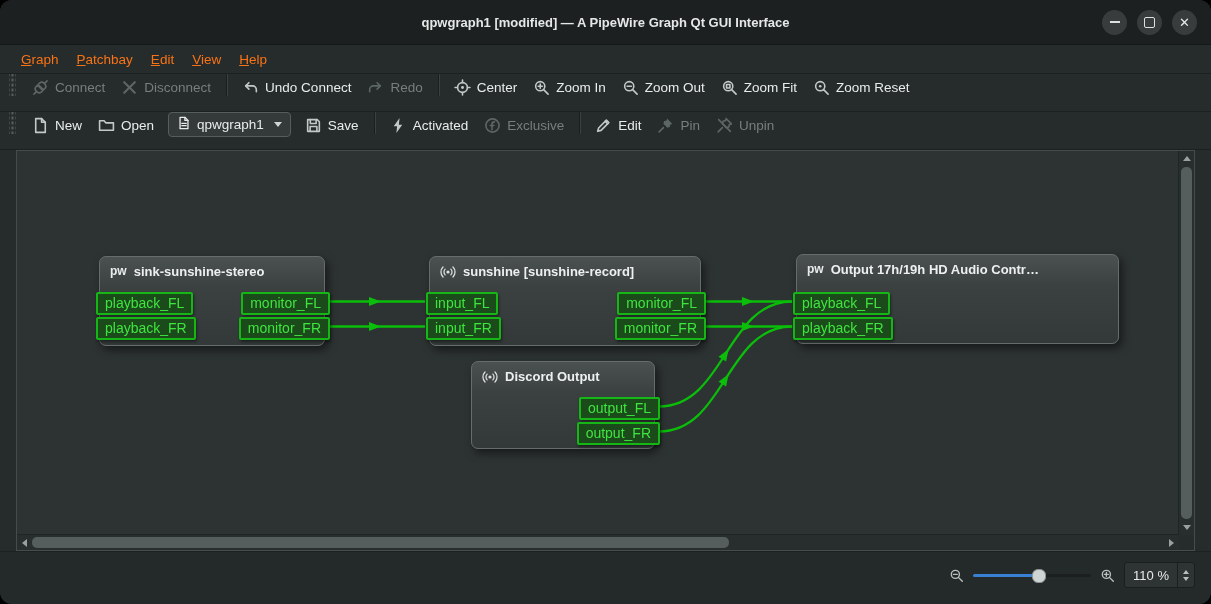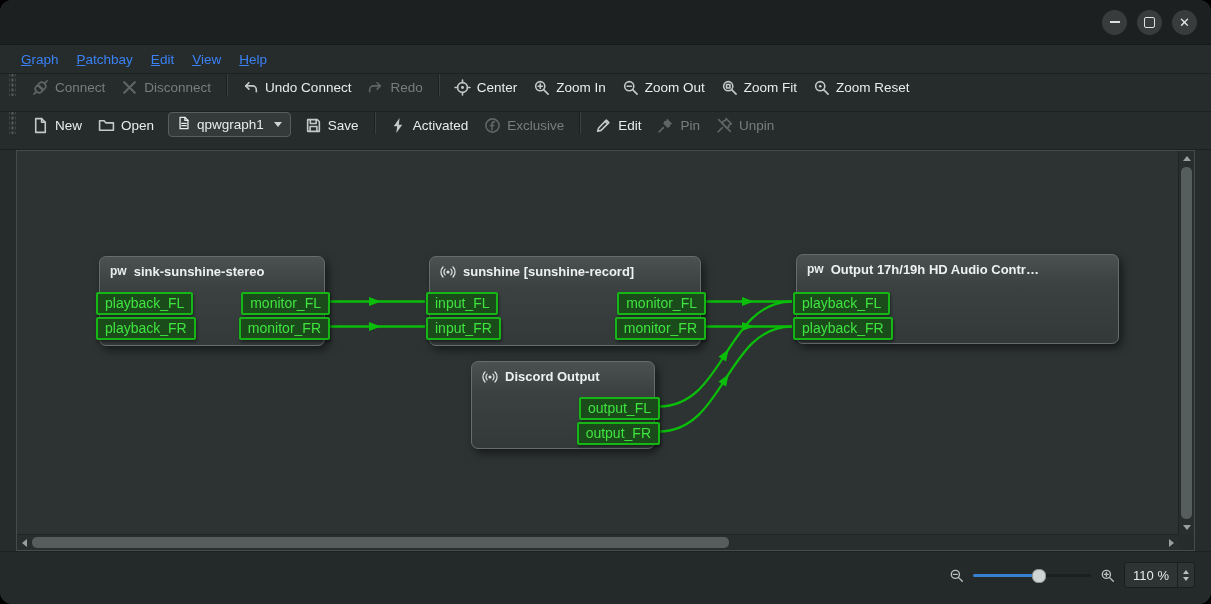--- a/index.html
+++ b/index.html
@@ -13,21 +13,21 @@
   .title-text{position:absolute;left:0;right:0;text-align:center;font-size:13px;font-weight:700;color:#e6e8e8;}
   .win-btns{margin-left:auto;display:flex;gap:10px;padding-right:14px;z-index:2;}
   .win-btn{width:25px;height:25px;border-radius:50%;background:#383c3c;display:flex;align-items:center;justify-content:center;}
   .glyph-min{width:10px;height:2px;background:#dfe1e1;}
   .glyph-max{width:9px;height:9px;border:1.5px solid #dfe1e1;border-radius:2px;}
   .glyph-close{color:#e8eaea;font-size:13px;line-height:1;}
 
   
   .menubar{height:28px;flex:0 0 28px;display:flex;align-items:center;padding:0 12px;background:#262b2b;
            border-bottom:1px solid #1c2020;font-size:13.5px;}
-  .menu-item{display:inline-block;padding:3px 9px;color:#3b82f6;border-radius:3px;}
+  .menu-item{display:inline-block;padding:3px 9px;color:#f97316;border-radius:3px;}
   .menu-item::first-letter{text-decoration:underline;}
 
   
   .toolbar{height:37px;flex:0 0 37px;display:flex;align-items:flex-start;padding:0 6px;background:#262b2b;
            border-bottom:1px solid #1c2020;font-size:13.5px;}
   .grip{width:7px;height:22px;margin:0 8px 0 3px;
         background-image:radial-gradient(circle,#5a6161 1.1px,transparent 1.3px);background-size:4px 5px;background-position:center;}
   .sep{width:1px;height:22px;background:#1a1e1e;box-shadow:1px 0 0 #3a4141;margin:0 7px;}
   .tbtn{display:flex;align-items:center;gap:6px;padding:5px 8px;border-radius:4px;color:#e9ecec;white-space:nowrap;}
   .tbtn .ticon{display:flex;align-items:center;color:#c3c9c9;}
@@ -86,20 +86,21 @@
   .spin-btns{display:flex;flex-direction:column;justify-content:center;gap:3px;padding:0 5px;border-left:1px solid #1b1e1e;}
   .spin-up{width:0;height:0;border-left:3.5px solid transparent;border-right:3.5px solid transparent;border-bottom:4.5px solid #b9bfbf;}
   .spin-down{width:0;height:0;border-left:3.5px solid transparent;border-right:3.5px solid transparent;border-top:4.5px solid #b9bfbf;}
 </style>
 </head>
 <body>
 
 <div class="window">
 
   <div class="titlebar">
+    <div class="title-text">qpwgraph1 [modified] — A PipeWire Graph Qt GUI Interface</div>
     <div class="win-btns">
       <div class="win-btn">
           <span class="glyph-min"></span>
         </div>
       <div class="win-btn">
           <span class="glyph-max"></span>
         </div>
       <div class="win-btn">
           <span class="glyph-close">✕</span>
         </div>

